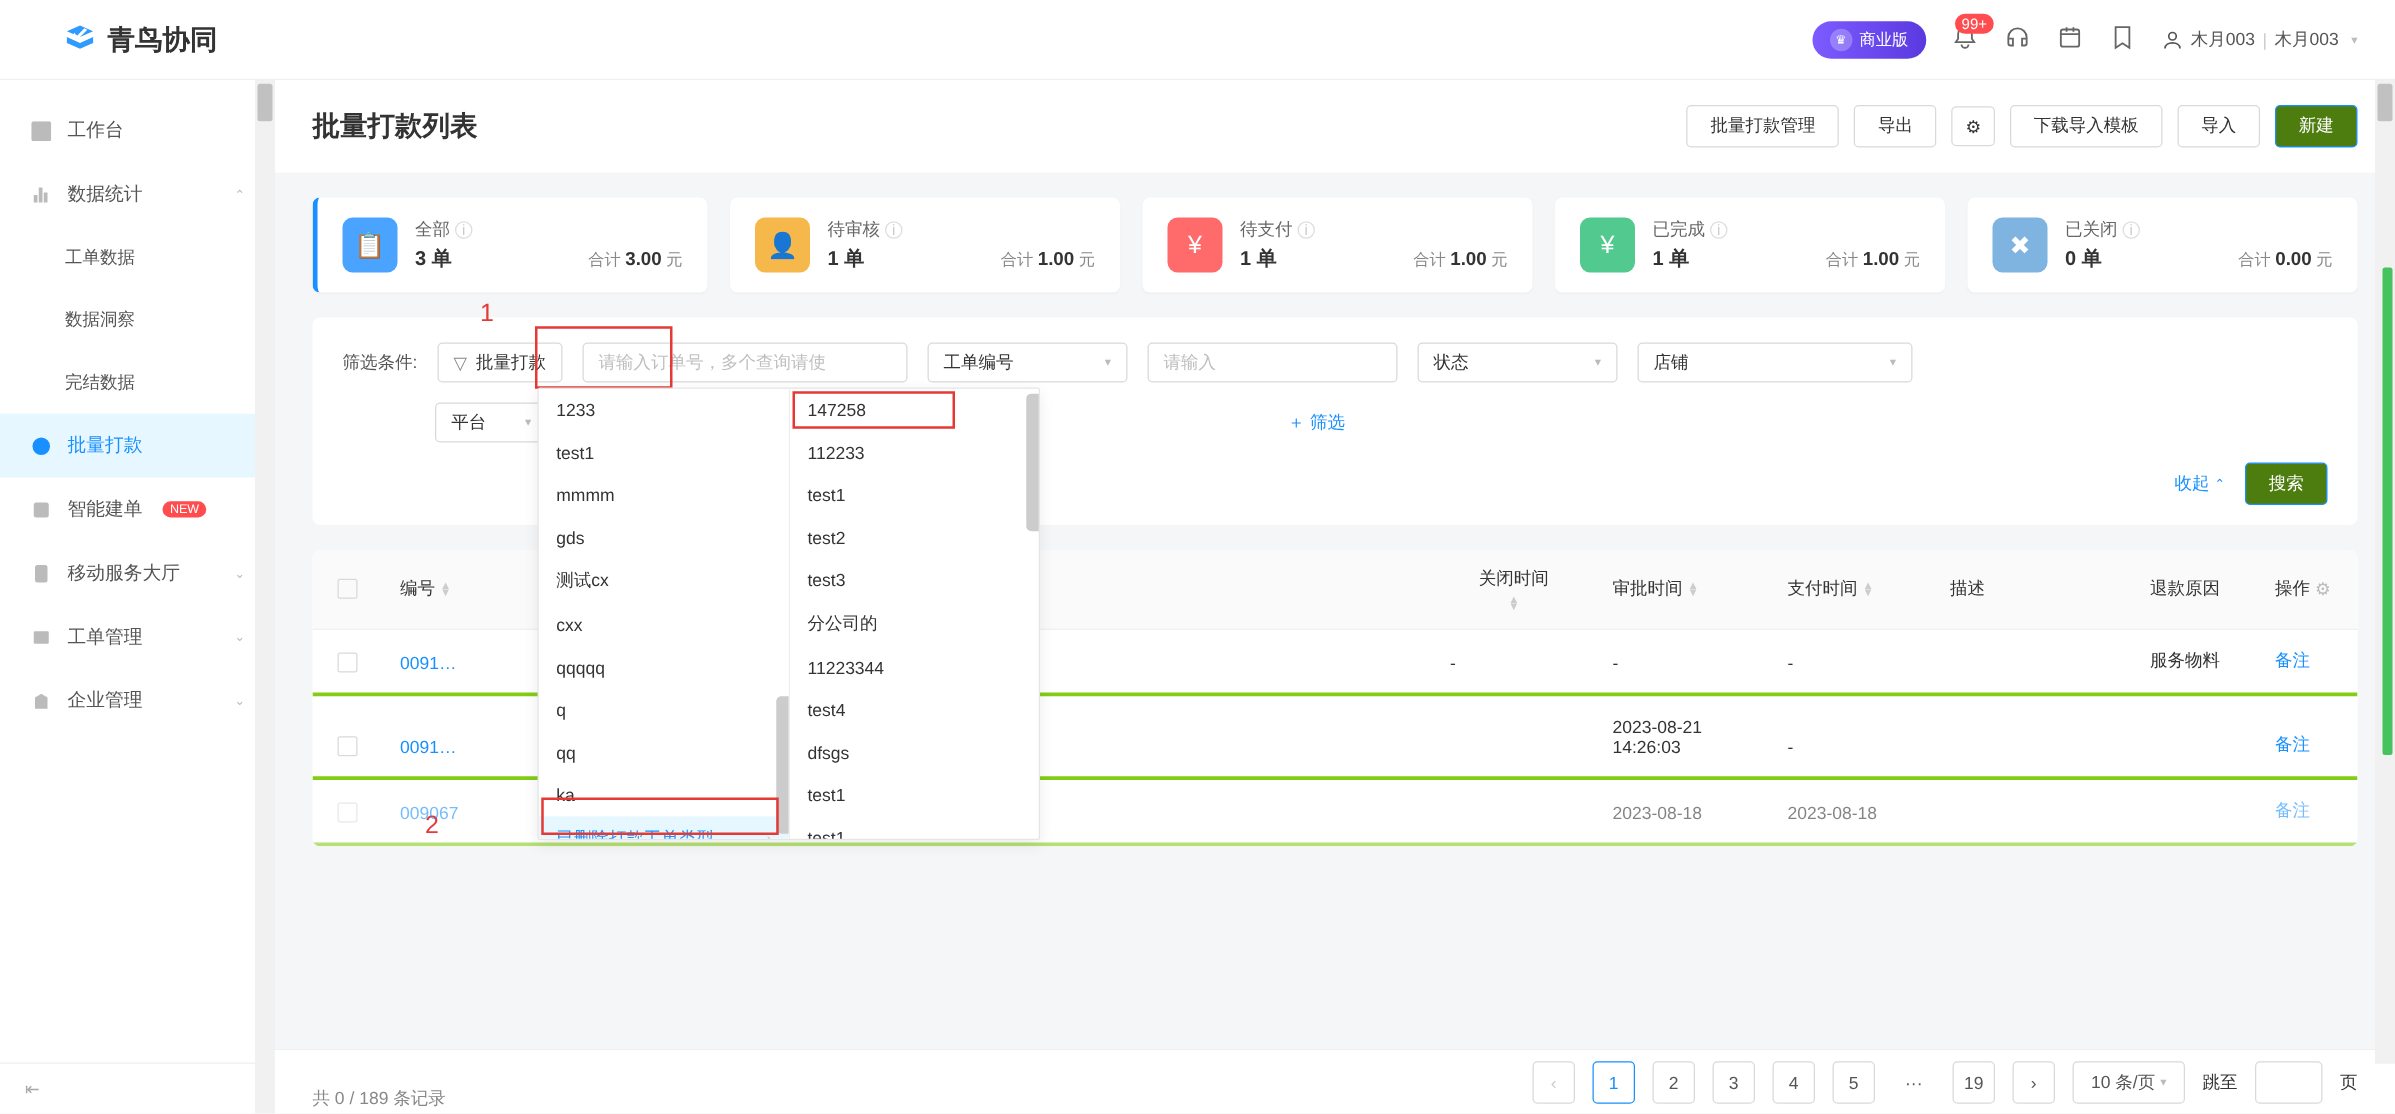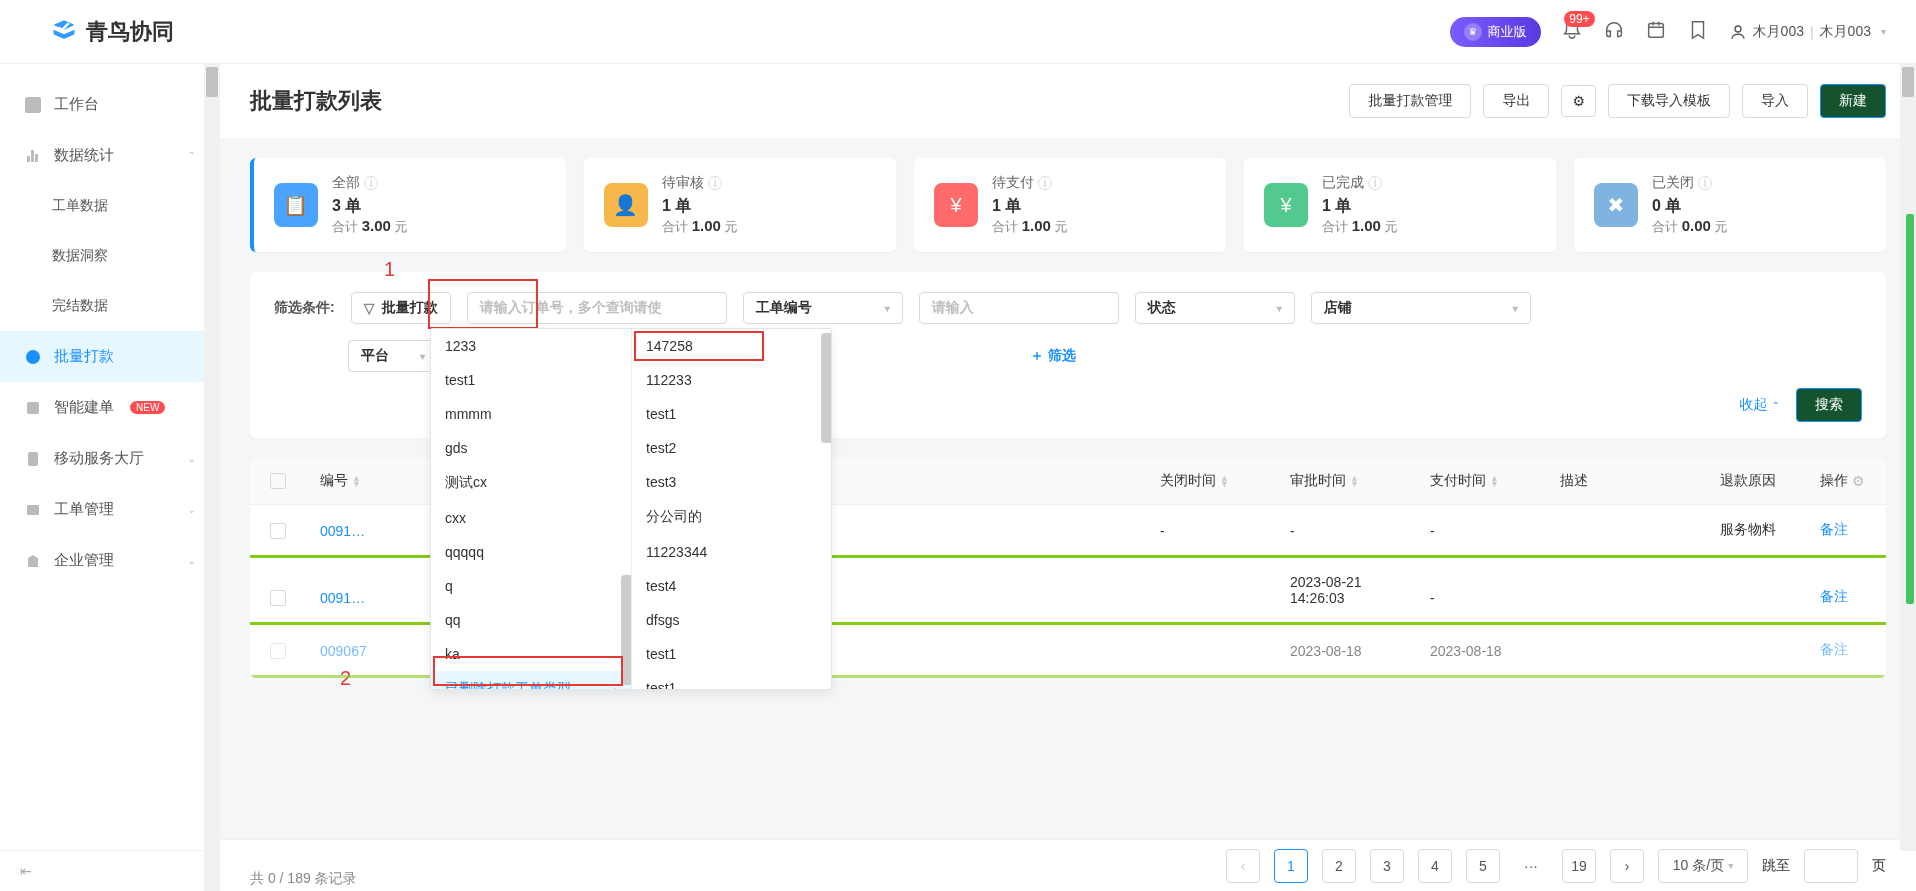--- a/index.html
+++ b/index.html
@@ -39,38 +39,38 @@
 
 .main { flex:1; display:flex; flex-direction:column; overflow:hidden; position:relative; }
 .main-scroll { position:absolute; right:0; top:0; bottom:40px; width:16px; background:#f1f1f1; }
 .main-scroll .thumbtop { position:absolute; top:3px; left:2px; right:2px; height:30px; background:#c1c1c1; border-radius:2px;}
 .main-scroll .greenbar { position:absolute; top:150px; left:6px; right:2px; height:390px; background:#46c35f; border-radius:2px;}
 .toolbar { background:#fff; padding:20px 30px; display:flex; align-items:center; gap:12px; }
 .page-title { font-size:22px; font-weight:600; }
 .toolbar .spacer { flex:1; }
 .btn { border:1px solid #d9d9d9; background:#fff; padding:7px 18px; border-radius:4px; cursor:pointer; font-size:14px; color:#333; }
 .btn.icon { padding:7px 10px; }
-.btn.primary { background:#14532d; border-color:#1890ff; color:#fff; }
+.btn.primary { background:#4d7c0f; border-color:#1890ff; color:#fff; }
 
 .content { flex:1; padding:20px 30px 0; overflow:hidden; position:relative; }
 .stats { display:flex; gap:18px; }
 .stat-card { flex:1; background:#fff; border-radius:6px; padding:16px 20px; display:flex; align-items:center; gap:14px; box-shadow:0 1px 2px rgba(0,0,0,.03);}
 .stat-card.first { border-left:4px solid #1890ff; }
 .stat-icon { width:44px; height:44px; border-radius:8px; display:flex; align-items:center; justify-content:center; color:#fff; font-size:20px;}
 .si-blue { background:#4aa3ff; } .si-yellow{background:#f7b84b;} .si-red{background:#ff6b6b;} .si-green{background:#52c98e;} .si-grey{background:#7fb3e0;}
 .stat-body { flex:1; }
 .stat-title { color:#666; font-size:14px; display:flex; align-items:center; gap:4px;}
 .stat-title .info { color:#ccc; font-size:12px; border:1px solid #ddd; border-radius:50%; width:14px; height:14px; display:inline-flex; align-items:center; justify-content:center;}
-.stat-row2 { display:flex; justify-content:space-between; align-items:baseline; margin-top:4px;flex-direction:column;}
+.stat-row2 { display:flex; justify-content:space-between; align-items:baseline; margin-top:4px;}
 .stat-count { font-weight:600; font-size:16px; }
 .stat-amt { color:#888; font-size:13px; }
 .stat-amt b { color:#333; font-size:15px; }
 
 .filter-panel { background:#fff; margin-top:20px; border-radius:6px; padding:20px 24px 16px; position:relative;}
-.filter-row { display:flex; align-items:center; gap:16px; margin-bottom:16px; flex-wrap:wrap;font-weight:bold;}
+.filter-row { display:flex; align-items:center; gap:16px; margin-bottom:16px; flex-wrap:wrap;}
 .filter-label { color:#555; }
 .fcontrol { border:1px solid #d9d9d9; border-radius:4px; padding:6px 12px; min-width:130px; display:flex; align-items:center; justify-content:space-between; background:#fff; color:#333; font-size:14px; }
 .fcontrol.placeholder { color:#bfbfbf; }
 .fcontrol .chv { color:#bbb; font-size:10px; margin-left:8px;}
 .fcontrol.input { min-width:260px; }
 .fcontrol.wide { min-width:160px; }
 .redbox1 { position:absolute; border:2px solid #e53935; left:178px; top:7px; width:110px; height:50px; pointer-events:none;}
 .ann { position:absolute; color:#e53935; font-size:20px; font-weight:500; pointer-events:none;}
 .add-filter { color:#1890ff; cursor:pointer; display:flex; align-items:center; gap:4px;}
 .filter-actions { display:flex; justify-content:flex-end; align-items:center; gap:16px; margin-top:8px;}
@@ -87,21 +87,21 @@
 .dd-scroll { position:absolute; right:2px; top:2px; bottom:2px; width:8px; }
 .dd-scroll .th { position:absolute; left:0; right:0; top:2px; height:110px; background:#ccc; border-radius:4px;}
 .redbox3 { position:absolute; border:2px solid #e53935; pointer-events:none; }
 
 
 .table-wrap { background:#fff; margin-top:20px; border-radius:6px; overflow:hidden;}
 .thead { display:flex; background:#fafafa; border-bottom:1px solid #f0f0f0; padding:14px 0;}
 .th { padding:0 14px; color:#333; font-weight:500; display:flex; align-items:center; gap:4px;}
 .th .sort { color:#ccc; font-size:9px; line-height:.7; display:flex; flex-direction:column;}
 .th.chk { width:56px; justify-content:center;}
-.th.id { width:90px;} .th.s1{flex:1;} .th.close{width:130px;} .th.appr{width:140px;} .th.pay{width:130px;} .th.desc{width:160px;} .th.reason{width:100px;} .th.ops{width:80px;}
+.th.id { width:90px;} .th.s1{flex:1;} .th.close{width:130px;flex-direction:column;} .th.appr{width:140px;} .th.pay{width:130px;} .th.desc{width:160px;} .th.reason{width:100px;} .th.ops{width:80px;}
 .th.ops .gear { color:#bbb; }
 .trow { display:flex; border-bottom:3px solid #84cc16; padding:16px 0; align-items:flex-end;}
 .td { padding:0 14px; }
 .td.chk{width:56px; display:flex; justify-content:center;} .td.id{width:90px; color:#1890ff;} .td.s1{flex:1;} .td.close{width:130px;} .td.appr{width:140px;} .td.pay{width:130px;} .td.desc{width:160px;} .td.reason{width:100px;} .td.ops{width:80px; color:#1890ff; cursor:pointer;}
 .chkbox { width:16px; height:16px; border:1px solid #d9d9d9; border-radius:2px; display:inline-block;}
 
 
 .pager-bar { height:52px; background:#fff; border-top:1px solid #f0f0f0; display:flex; align-items:center; padding:0 30px; gap:14px;}
 .pager-bar .info { color:#888;margin-top:27px; }
 .pager-bar .spacer{flex:1;}

